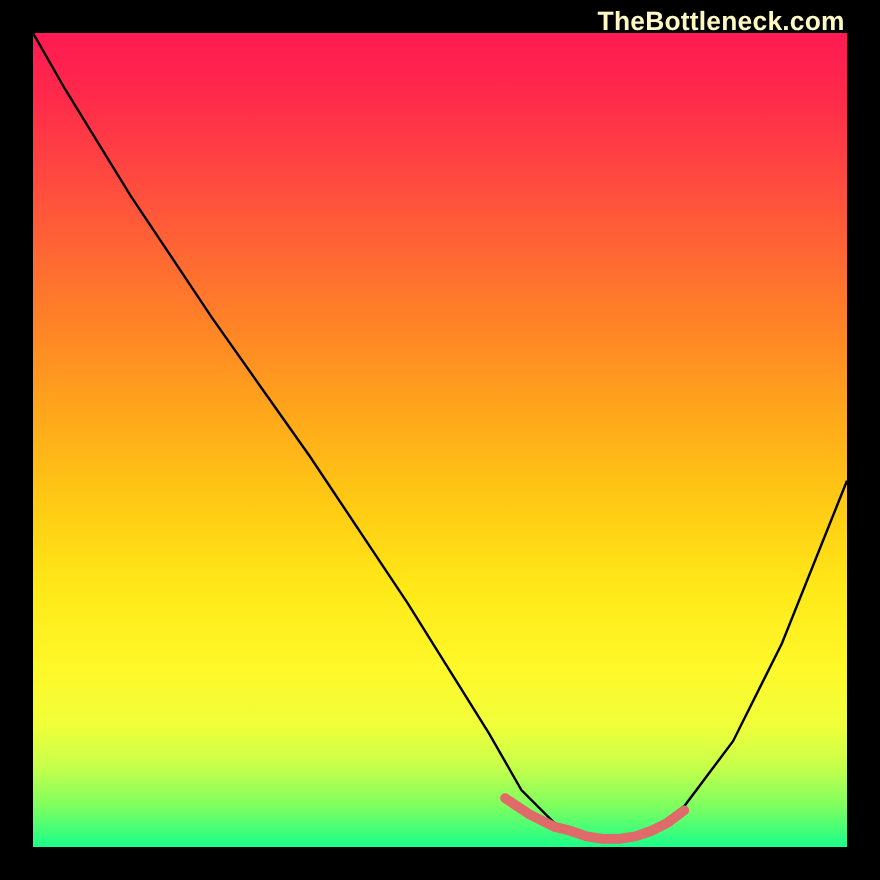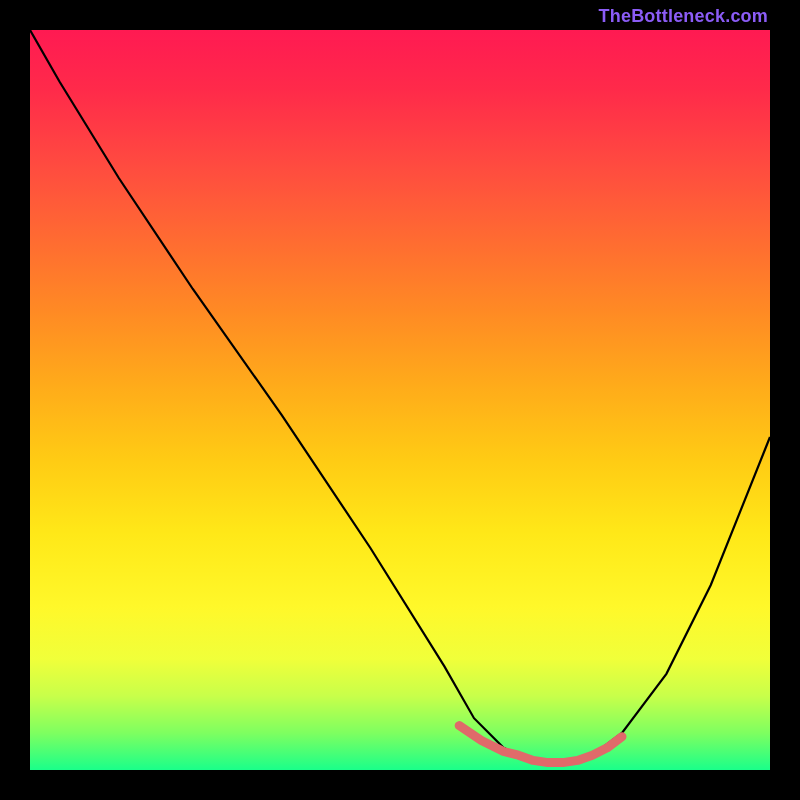--- a/index.html
+++ b/index.html
@@ -42,22 +42,22 @@
       #f0ff3a 85%,
       #c8ff4a 90%,
       #7eff60 95%,
       #1aff8a 100%
     );
   }
   .attribution {
     position: absolute;
     right: 32px;
     top: 6px;
-    color: #8b5cf6;
-    font-size: 18px;
+    color: #fef9c3;
+    font-size: 24px;
     font-weight: 600;
     letter-spacing: 0.2px;
   }
   svg.curve {
     position: absolute;
     inset: 0;
     width: 100%;
     height: 100%;
   }
 </style>

